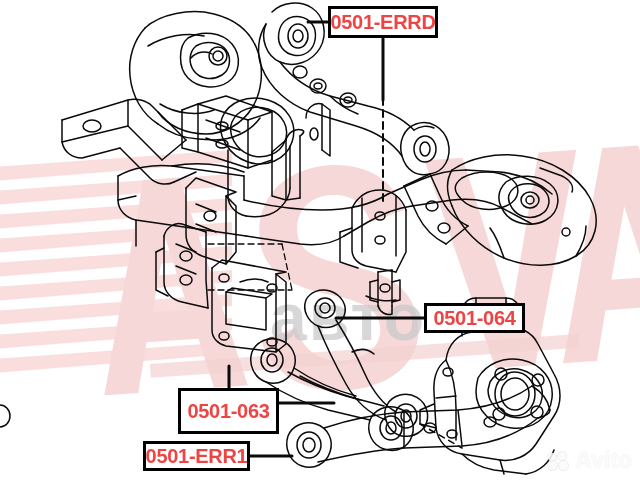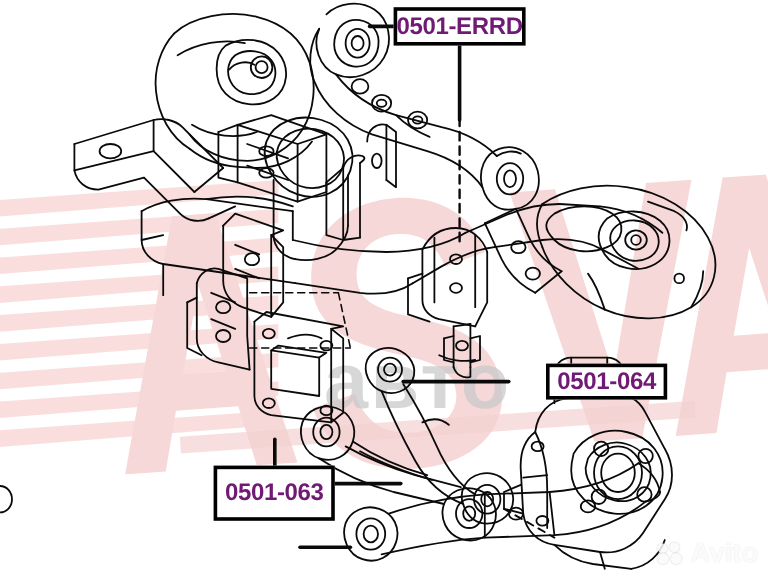--- a/index.html
+++ b/index.html
@@ -19,35 +19,35 @@
     position: absolute;
     left: 0;
     top: 0;
     width: 640px;
     height: 480px;
   }
   .label-box {
     position: absolute;
     background: #ffffff;
     border: 3px solid #000000;
-    color: #701a75;
+    color: #ef4444;
     font-family: "Liberation Sans", sans-serif;
     font-weight: bold;
     font-size: 20px;
     letter-spacing: -0.3px;
     display: flex;
     align-items: center;
     justify-content: center;
     box-sizing: border-box;
     white-space: nowrap;
     z-index: 40;
     text-align: center;
   }
   #lbl-errd { left: 328px; top: 6px;   width: 110px; height: 32px; }
-  #lbl-064  { left: 424px; top: 303px; width: 101px; height: 30px; margin-left: 31px; }
+  #lbl-064  { left: 424px; top: 303px; width: 101px; height: 30px; }
   #lbl-063  { left: 178px; top: 388px; width: 101px; height: 46px; }
   #lbl-err1 { left: 143px; top: 441px; width: 107px; height: 30px; }
   .avito-wm {
     position: absolute;
     right: 8px;
     bottom: 8px;
     display: flex;
     align-items: center;
     gap: 5px;
     z-index: 30;
@@ -456,20 +456,21 @@
     </g>
 
   </svg>
 
   <div class="label-box" id="lbl-errd">0501-ERRD</div>
 
   <div class="label-box" id="lbl-064">0501-064</div>
 
   <div class="label-box" id="lbl-063">0501-063</div>
 
+  <div class="label-box" id="lbl-err1">0501-ERR1</div>
 
   <div class="avito-wm">
     <span class="avito-dots">
       <i></i>
         <i></i>
         <i></i>
         <i></i>
     </span>
     <span class="avito-text">Avito</span>
   </div>

